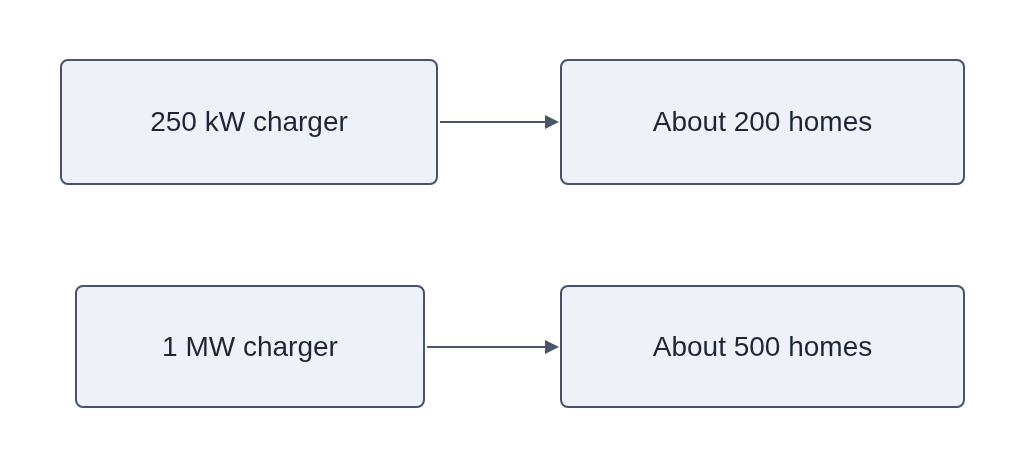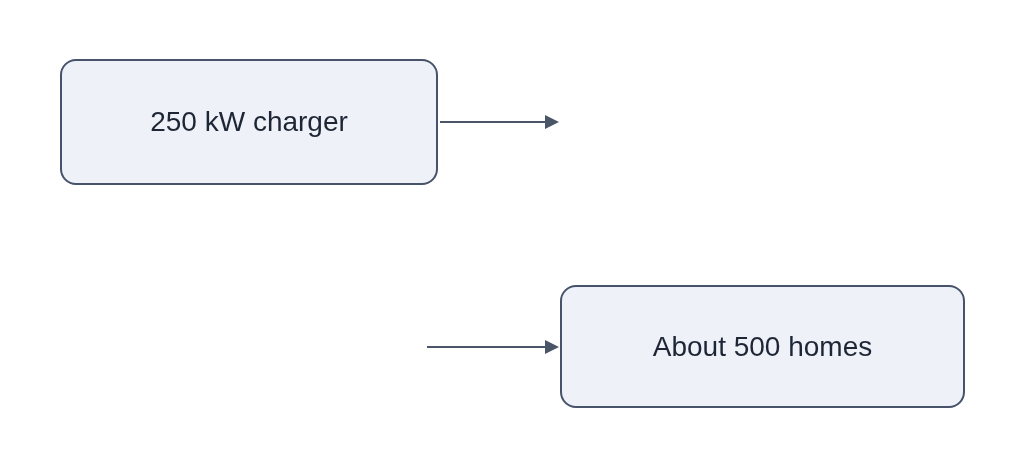--- a/index.html
+++ b/index.html
@@ -13,21 +13,21 @@
     width: 1026px;
     height: 470px;
     background: #ffffff;
     overflow: hidden;
   }
   .node {
     position: absolute;
     box-sizing: border-box;
     background: #eef1f7;
     border: 2px solid #47536b;
-    border-radius: 16px;
+    border-radius: 8px;
     display: flex;
     align-items: center;
     justify-content: center;
   }
   .node .label {
     color: #1e2636;
     font-size: 28px;
     line-height: 1.2;
     white-space: nowrap;
     text-align: center;
@@ -59,19 +59,25 @@
     <g>
       <line x1="427" y1="347" x2="546" y2="347" stroke-width="2" stroke="#4a5568"></line>
       <polygon points="545,340 559,347 545,354" fill="#4a5568"></polygon>
     </g>
   </svg>
 
   <div class="node n1">
     <span class="label">250 kW charger</span>
   </div>
 
+  <div class="node n2">
+    <span class="label">About 200 homes</span>
+  </div>
 
+  <div class="node n3">
+    <span class="label">1 MW charger</span>
+  </div>
 
   <div class="node n4">
     <span class="label">About 500 homes</span>
   </div>
 
 </div>
 
 </body></html>

